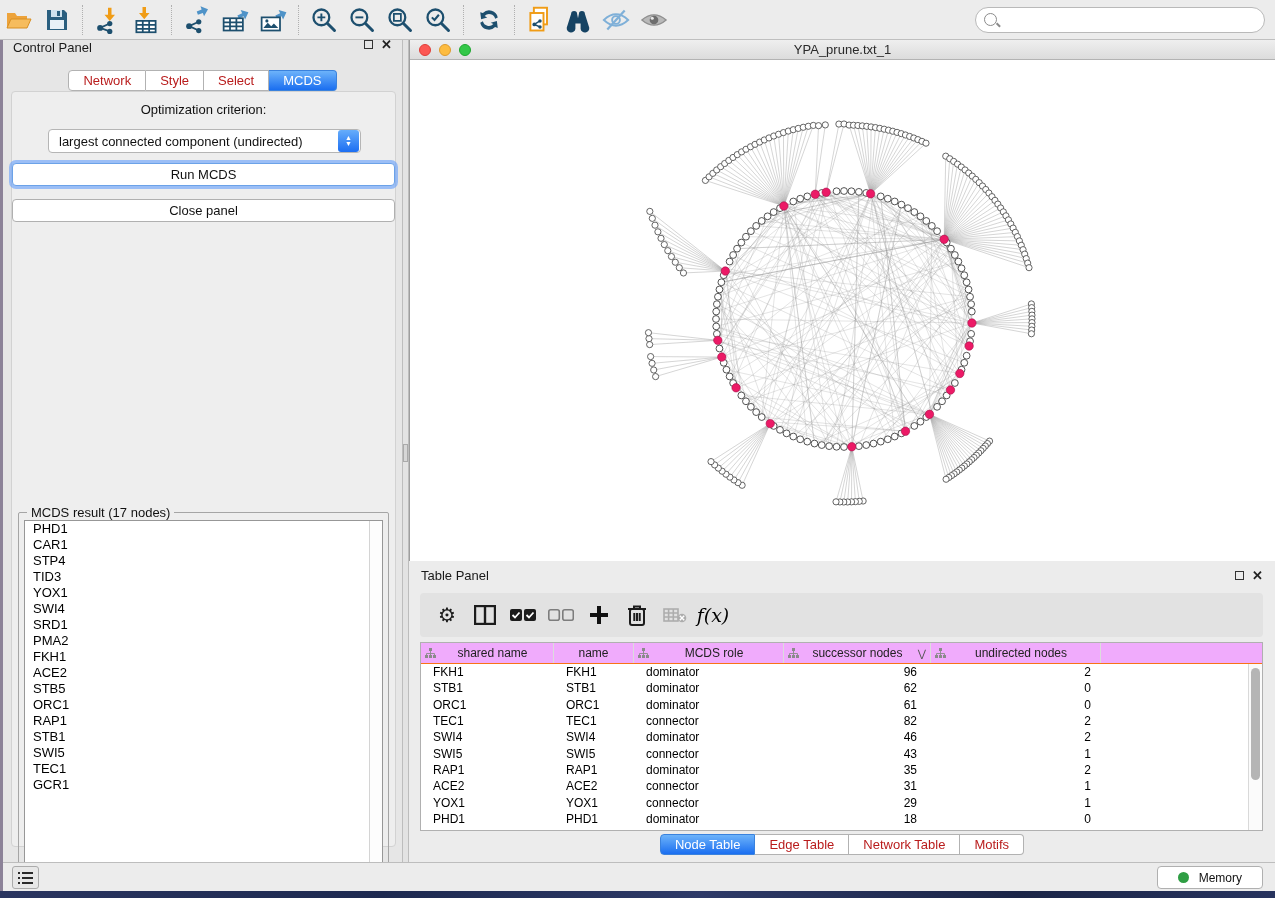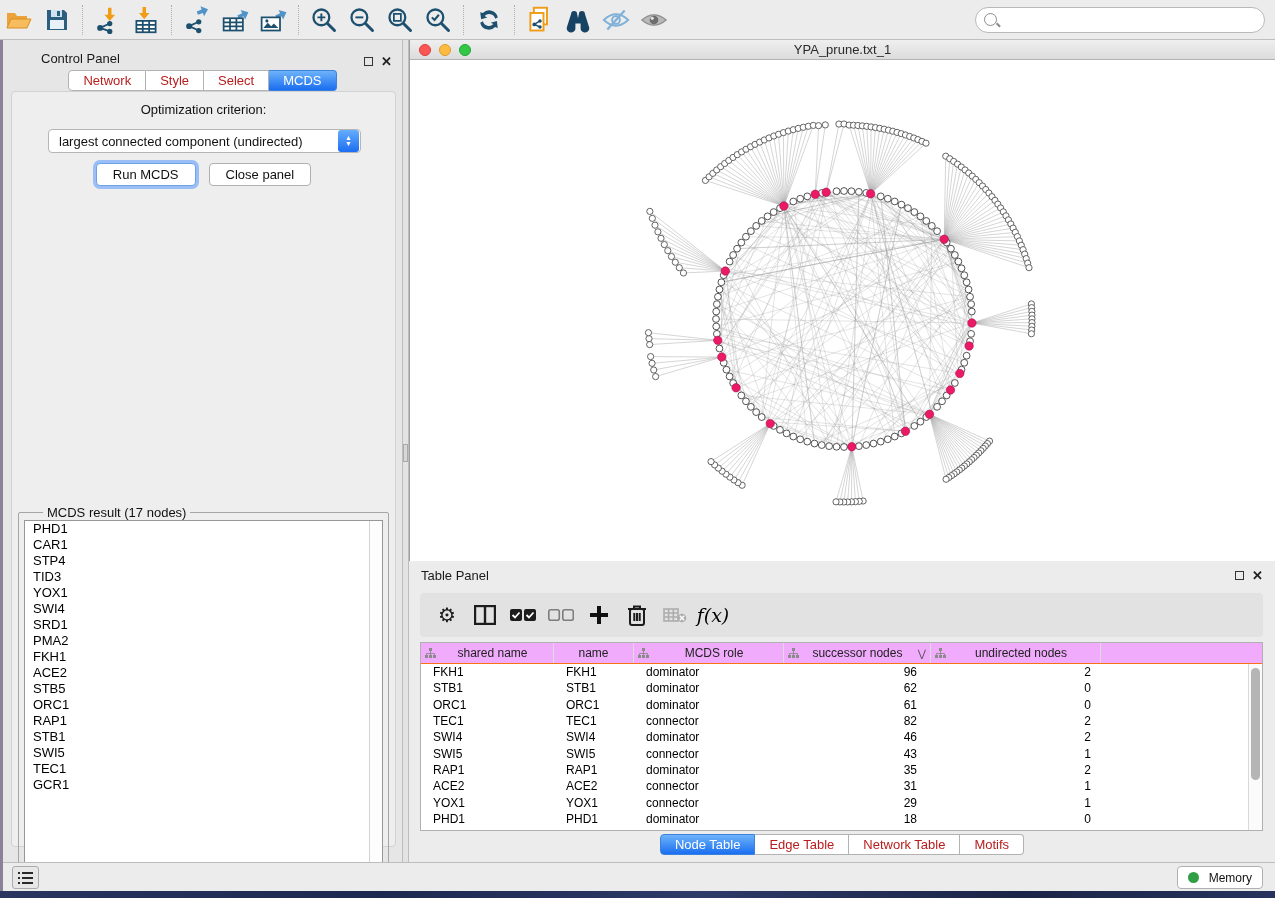--- a/index.html
+++ b/index.html
@@ -19,47 +19,47 @@
   .search-wrap { margin-left:auto; margin-right:10px; width:290px; height:26px; background:#fff;
     border:1px solid #b9b9b9; border-radius:13px; display:flex; align-items:center; padding:0 8px; }
   .search-wrap input { border:none; outline:none; flex:1; font-size:13px; background:transparent;
     font-family:"Liberation Sans", sans-serif; }
   .mag { width:13px; height:13px; border:1.6px solid #8b8b8b; border-radius:50%; position:relative; margin-right:5px; }
   .mag:after { content:""; position:absolute; width:5px; height:1.6px; background:#8b8b8b;
     transform:rotate(45deg); right:-5px; bottom:-1px; }
 
   
   .left-panel { position:absolute; left:3px; top:40px; width:399px; height:822px; background:#e6e6e6; }
-  .cp-header { height:26px; display:flex; align-items:flex-end; padding:0 10px;margin-left:28px; }
+  .cp-header { height:26px; display:flex; align-items:flex-start; padding:0 10px; }
   .cp-title { font-size:13px; color:#1a1a1a; }
   .win-btns { margin-left:auto; display:flex; align-items:center; gap:8px; }
   .float-btn { width:9px; height:9px; border:1.5px solid #333; background:transparent; }
   .close-btn { font-size:13px; font-weight:bold; color:#222; line-height:9px; }
   .cp-tabs { display:flex; justify-content:center; margin-top:4px; position:relative; z-index:2; }
   .seg-tab { height:21px; padding:0 14px; background:#fff; border:1px solid #b2b2b2; border-left:none;
     font-size:13px; display:flex; align-items:center; color:#b91c1c; }
   .seg-tab:first-child { border-left:1px solid #b2b2b2; border-radius:4px 0 0 4px; }
   .seg-tab:last-child { border-radius:0 4px 4px 0; }
   .seg-tab.active { background:linear-gradient(#6db3fa,#1a6ef0); border-color:#3a82dd; color:#fff;text-align:right; }
   .cp-body { position:absolute; left:8px; top:51px; width:385px; height:756px; background:#eeeeee;
     border:1px solid #d2d2d2; border-radius:4px; }
   .opt-label { text-align:center; font-size:13px; color:#111; margin-top:10px; }
   .dropdown { position:absolute; left:36px; top:37px; width:313px; height:24px; background:#fff;
     border:1px solid #b5b5b5; border-radius:4px; display:flex; align-items:center; font-size:13px; color:#111; }
   .dd-text { flex:1; padding-left:10px; white-space:nowrap; overflow:hidden; }
   .dd-stepper { width:21px; height:22px; border-radius:3px; background:linear-gradient(#66adfb,#1c6ef2);
     margin-right:1px; display:flex; flex-direction:column; align-items:center; justify-content:center; color:#fff; }
   .dd-stepper span { font-size:7px; line-height:6px; }
-  .btn-row { position:absolute; top:71px; left:0; width:100%; display:flex; justify-content:center; gap:13px; }
+  .btn-row { position:absolute; top:71px; left:0; width:100%; display:flex; justify-content:center; gap:13px;flex-direction:column; }
   .mac-btn { height:23px; padding:0 16px; background:#fff; border:1px solid #b0b0b0; border-radius:4px;
     font-size:13px; font-family:"Liberation Sans", sans-serif; color:#111; }
   .mac-btn.focus-ring { box-shadow:0 0 0 3px rgba(110,165,250,.65); border-color:#6ba2e8; }
   .group-box { position:absolute; left:6px; top:420px; width:371px; height:372px; border:1px solid #a5a5a5;
     border-radius:2px; }
-  .group-label { position:absolute; top:-8px; left:8px; background:#eeeeee; padding:0 4px; font-size:13px; color:#111;margin-left:16px; }
+  .group-label { position:absolute; top:-8px; left:8px; background:#eeeeee; padding:0 4px; font-size:13px; color:#111; }
   .mcds-list { position:absolute; left:5px; top:7px; width:359px; height:358px; background:#fff;
     border:1px solid #979797; overflow:hidden; }
   .list-gutter { position:absolute; right:0; top:0; width:13px; height:100%; border-left:1px solid #d4d4d4; background:#fdfdfd; }
   .list-item { font-size:13px; color:#000; line-height:16px; padding-left:8px; }
 
   
   .v-splitter { position:absolute; left:402px; top:40px; width:7px; height:822px; background:#e3e3e3;
     border-left:1px solid #bdbdbd; border-right:1px solid #bdbdbd; }
   .v-grip { position:absolute; left:0px; top:404px; width:5px; height:18px; background:#d7d7d7;
     border:1px solid #aaa; }
@@ -116,21 +116,21 @@
   .nt-thumb { position:absolute; left:2px; top:4px; width:9px; height:112px; background:#b5b5b5; border-radius:5px; }
 
   .tp-tabs { position:absolute; left:0; top:273px; width:100%; display:flex; justify-content:center; }
 
   
   .status-bar { position:absolute; left:0; top:862px; width:1275px; height:29px; background:#ececec;
     border-top:1px solid #bdbdbd; }
   .console-btn { position:absolute; left:12px; top:3px; width:27px; height:23px; background:#e7e7e7;
     border:1px solid #ababab; border-radius:3px; display:flex; align-items:center; justify-content:center; }
   .memory-btn { position:absolute; right:12px; top:3px; height:23px; background:#fff; border:1px solid #b0b0b0;
-    border-radius:4px; display:flex; align-items:center; padding:0 10px; gap:10px; font-size:12px; color:#111; }
+    border-radius:4px; display:flex; align-items:center; padding:0 20px; gap:10px; font-size:12px; color:#111; }
   .mem-dot { width:11px; height:11px; border-radius:50%; }
 </style>
 </head>
 <body>
 
 <div class="toolbar">
   <div class="tb-icon">
     <svg width="28" height="24" viewBox="0 0 28 24">
         <path d="M2 5 h8 l2 3 h10 v3 H6 L3 20 H2 z" fill="#eda33b"></path>
         <path d="M6 11 h20 l-4 9 H2 z" fill="#f6bc5d" stroke="#d98f22" stroke-width="1"></path>

